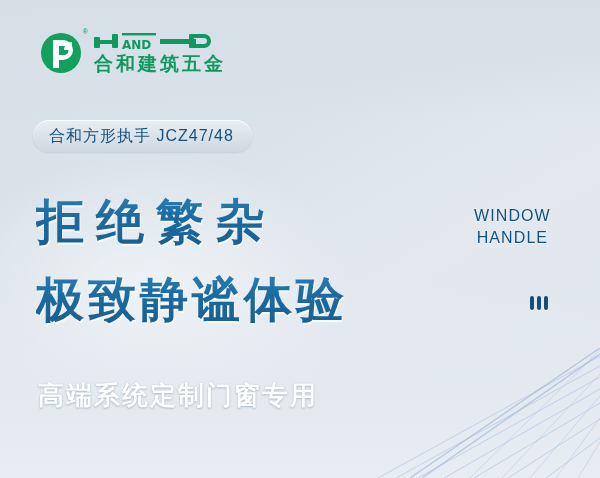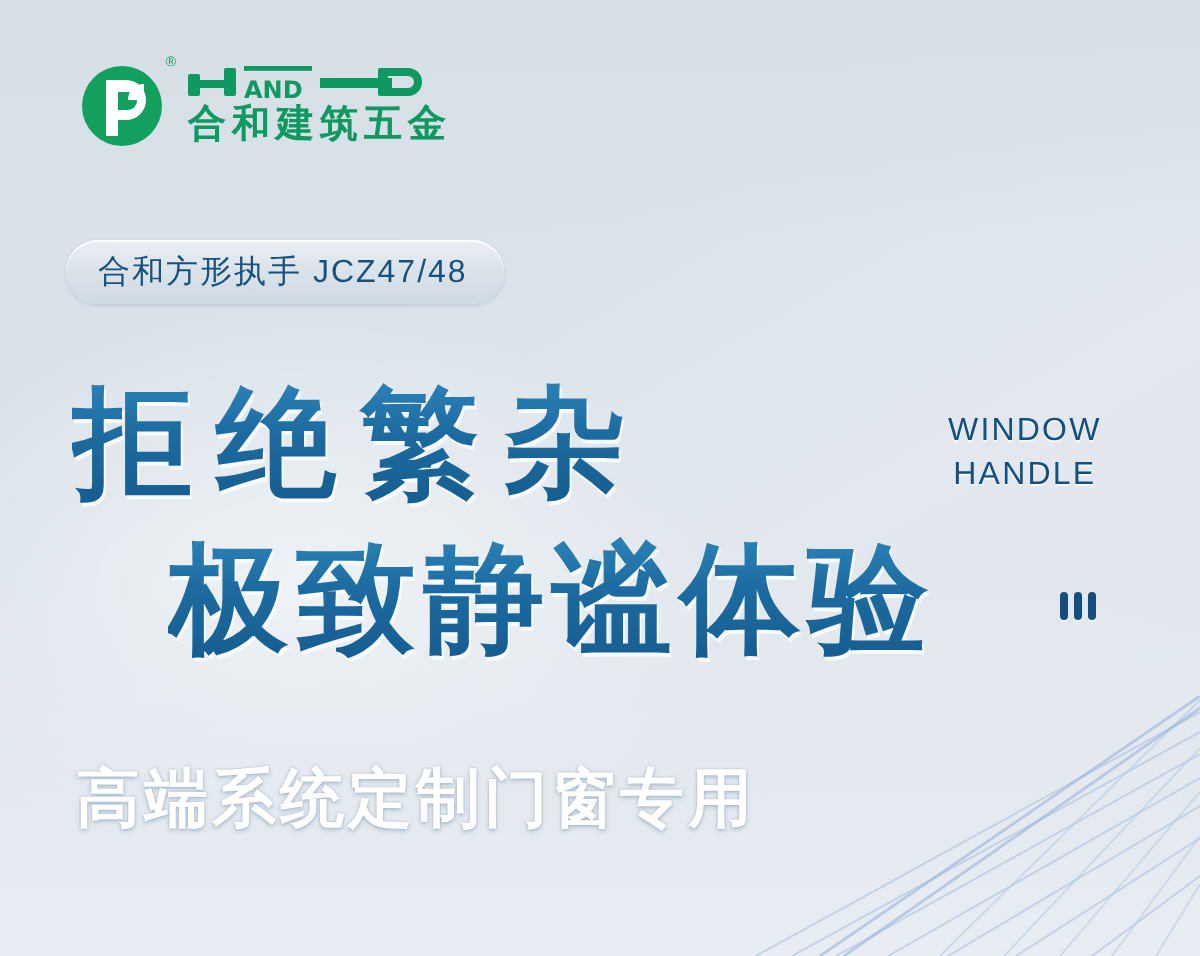--- a/index.html
+++ b/index.html
@@ -83,21 +83,21 @@
     width: 128px;
     height: 22px;
   }
   .logo-cn {
     font-size: 19px;
     font-weight: 700;
     letter-spacing: 3px;
     color: #0f9960;
     line-height: 1;
     white-space: nowrap;
-    font-family: Liberation Mono, monospace;
+    font-family: Liberation Serif, serif;
   }
 
   
   .tag-pill {
     position: absolute;
     left: 33px;
     top: 120px;
     height: 32px;
     padding: 0 18px 0 16px;
     display: flex;
@@ -116,36 +116,35 @@
   
   .headline {
     position: absolute;
     left: 36px;
     top: 183px;
     width: 470px;
   }
   .headline-line {
     font-family: Liberation Sans, sans-serif;
     font-weight: 700;
-    font-size: 60px;
+    font-size: 48px;
     line-height: 78px;
     color: #1d6fa5;
     white-space: nowrap;
     background: linear-gradient(180deg, #2f88bd 0%, #1c6a9f 45%, #155a8c 100%);
     -webkit-background-clip: text;
     background-clip: text;
     -webkit-text-fill-color: transparent;
     filter: drop-shadow(1px 2px 0 rgba(255,255,255,0.75));
   }
   .headline-line.l1 {
     letter-spacing: 12px;
   }
   .headline-line.l2 {
     letter-spacing: 4px;
-    margin-left: 48px;
   }
 
   
   .en-label {
     position: absolute;
     left: 474px;
     top: 205px;
     color: #14507e;
     font-size: 16px;
     font-weight: 400;
@@ -171,21 +170,21 @@
     background: #134e7c;
     box-shadow: 0 1px 0 rgba(255,255,255,0.6);
   }
 
   
   .tagline {
     position: absolute;
     left: 38px;
     top: 378px;
     font-family: "DejaVu Sans", "Liberation Sans", sans-serif;
-    font-size: 32px;
+    font-size: 26px;
     font-weight: 700;
     letter-spacing: 2px;
     color: #ffffff;
     white-space: nowrap;
     text-shadow: 0 1px 2px rgba(110,140,168,0.45),
                  0 0 1px rgba(120,150,175,0.5);
   }
 </style>
 </head>
 <body>

